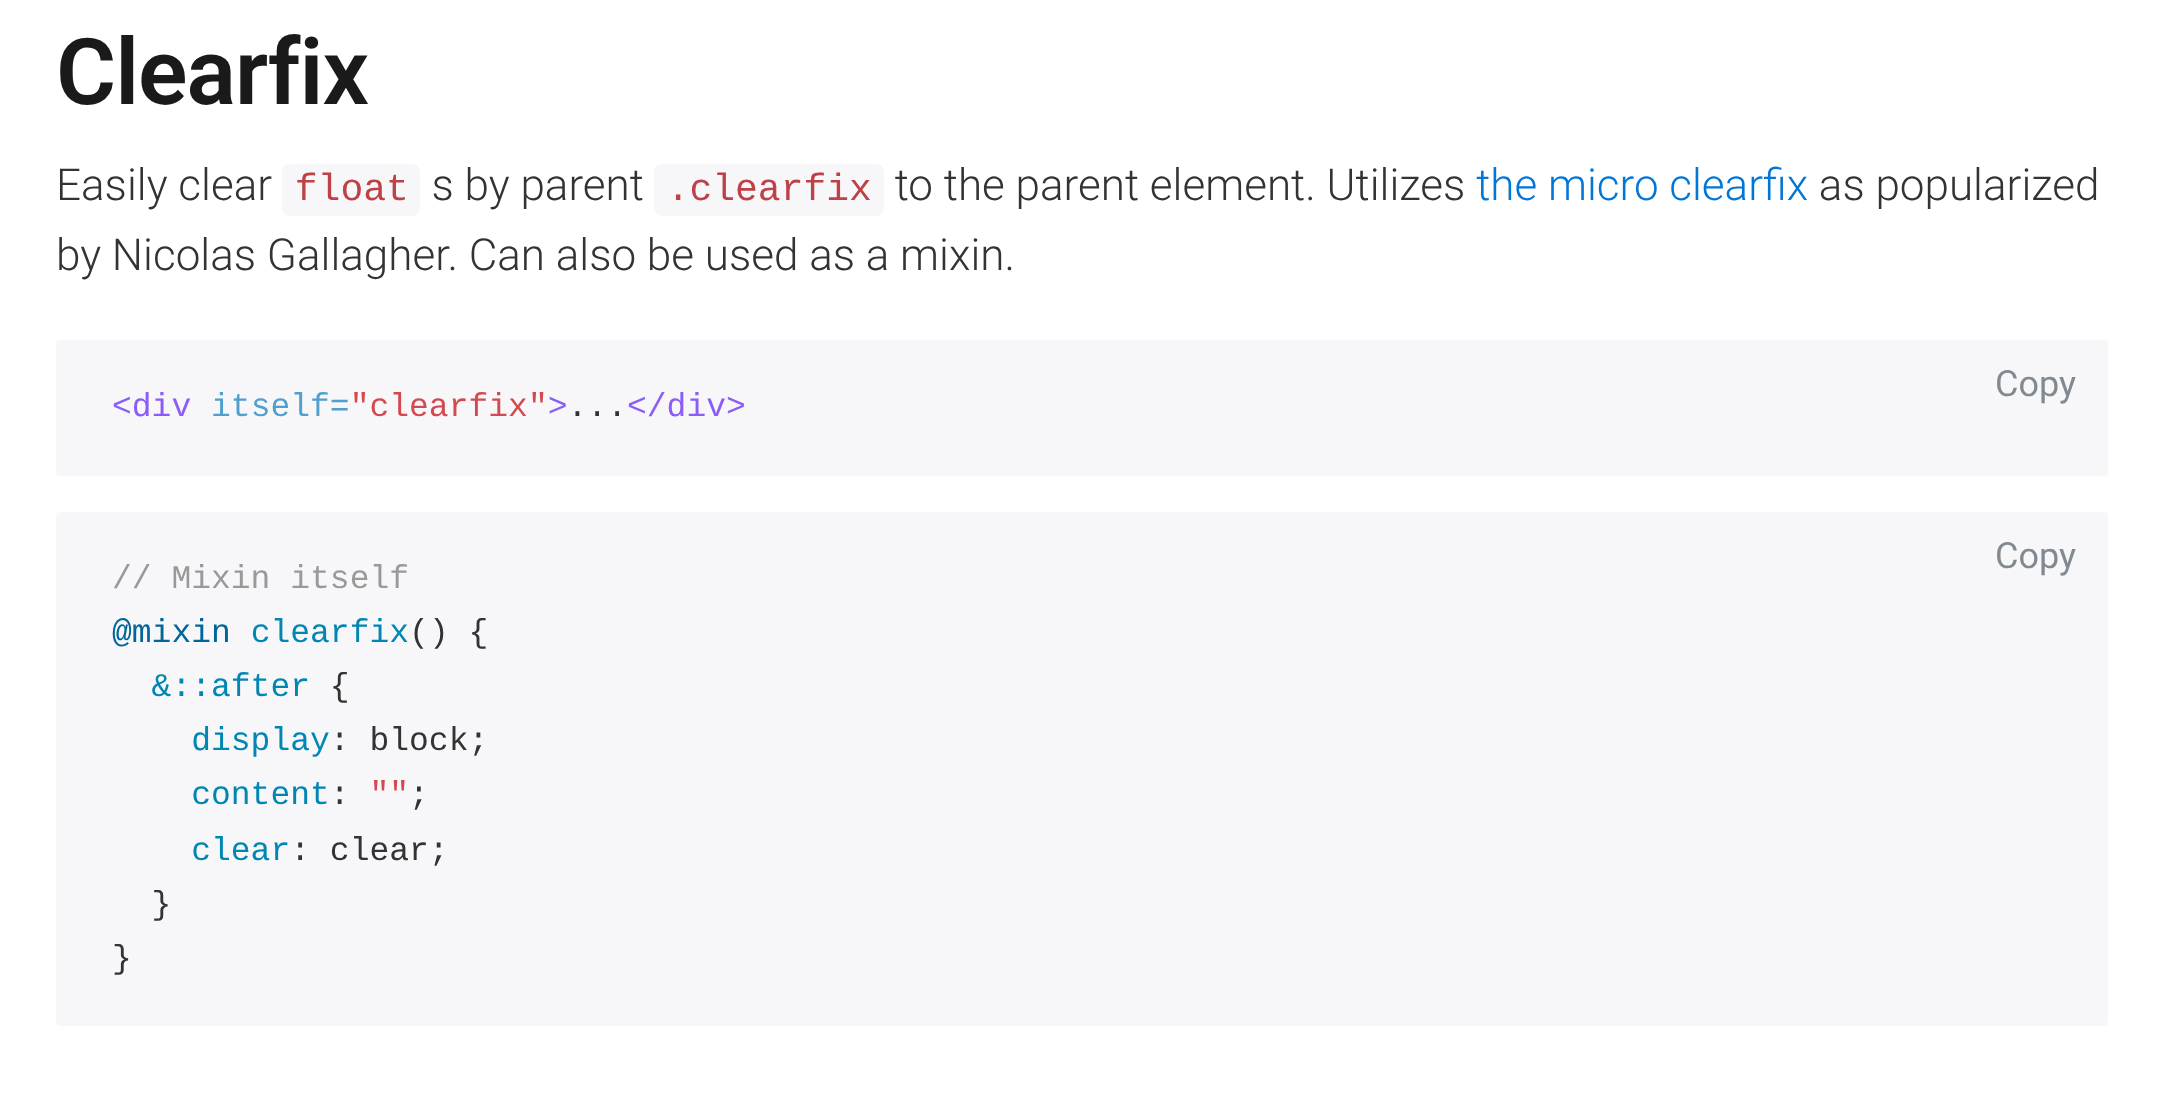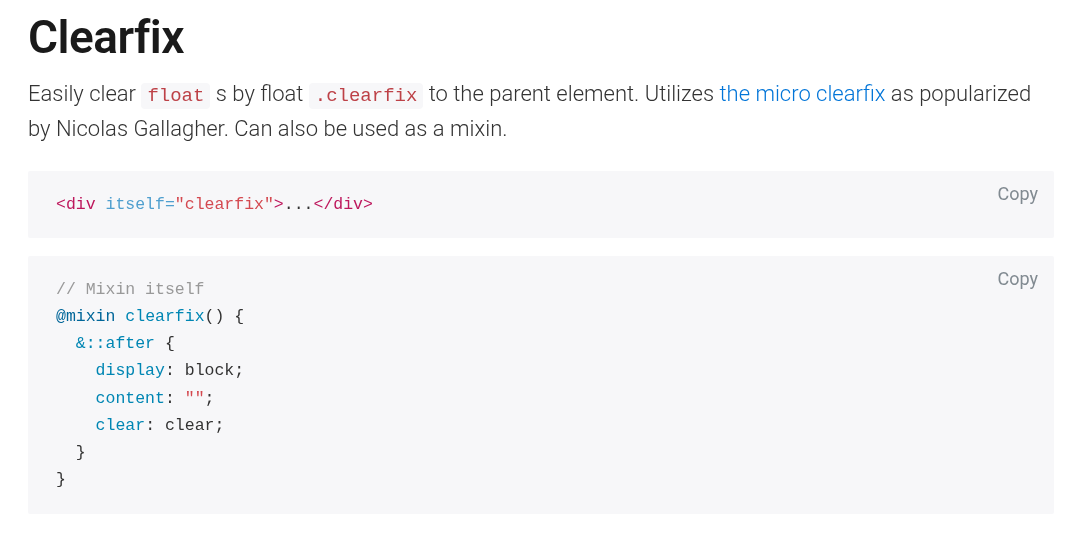--- a/index.html
+++ b/index.html
@@ -57,36 +57,36 @@
       cursor: pointer;
       font-family: inherit;
     }
     pre {
       font-family: SFMono-Regular, Menlo, Monaco, Consolas, "Liberation Mono", "Courier New", monospace;
       font-size: 16.5px;
       line-height: 1.65;
       color: #333;
       white-space: pre;
     }
-    .nt { color: #be185d; margin-top: 16px; }
+    .nt { color: #8b5cf6; margin-top: 16px; }
     .na { color: #4f9fcf; }
     .s  { color: #d44950; }
     .p  { color: #333; }
     .c  { color: #999; }
     .k  { color: #069; }
     .nf { color: #0086b3; }
     .nc { color: #0086b3; }
   </style>
 </head>
 <body>
 
 <h1 class="page-title">Clearfix</h1>
 
 <p class="lead">
-  <span>Easily clear </span><code>float</code><span> s by float </span><code>.clearfix</code><span> to the parent element</span><span>. Utilizes </span><a href="#">the micro clearfix</a><span> as popularized by Nicolas Gallagher. Can also be used as a mixin.</span>
+  <span>Easily clear </span><code>float</code><span> s by parent </span><code>.clearfix</code><span> to the parent element</span><span>. Utilizes </span><a href="#">the micro clearfix</a><span> as popularized by Nicolas Gallagher. Can also be used as a mixin.</span>
 </p>
 
 <div class="code-block">
   <button class="copy-btn">Copy</button>
   <pre><span class="nt">&lt;div</span><span class="na"> itself=</span><span class="s">"clearfix"</span><span class="nt">&gt;</span><span class="p">...</span><span class="nt">&lt;/div&gt;</span></pre>
 </div>
 
 <div class="code-block">
   <button class="copy-btn">Copy</button>
   <pre><span class="c">// Mixin itself</span>

